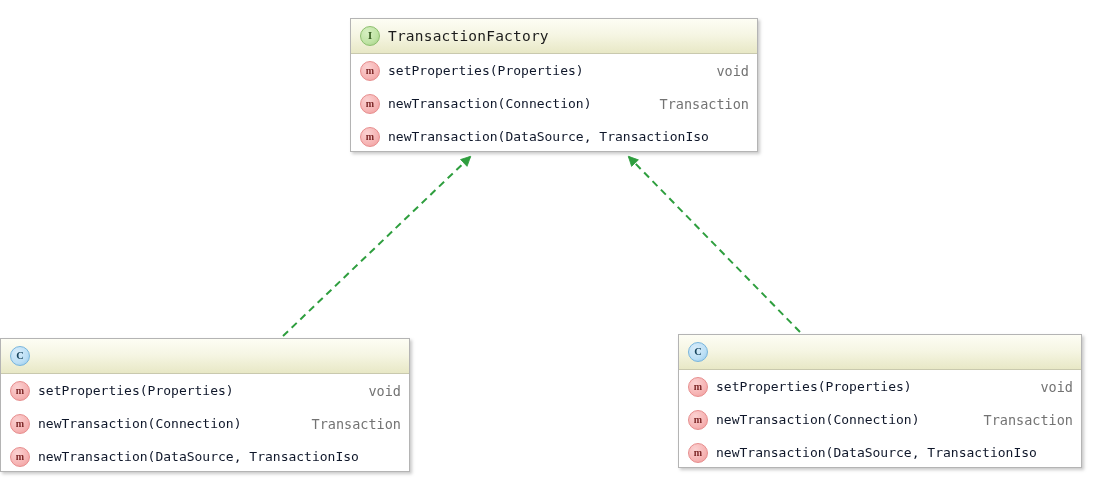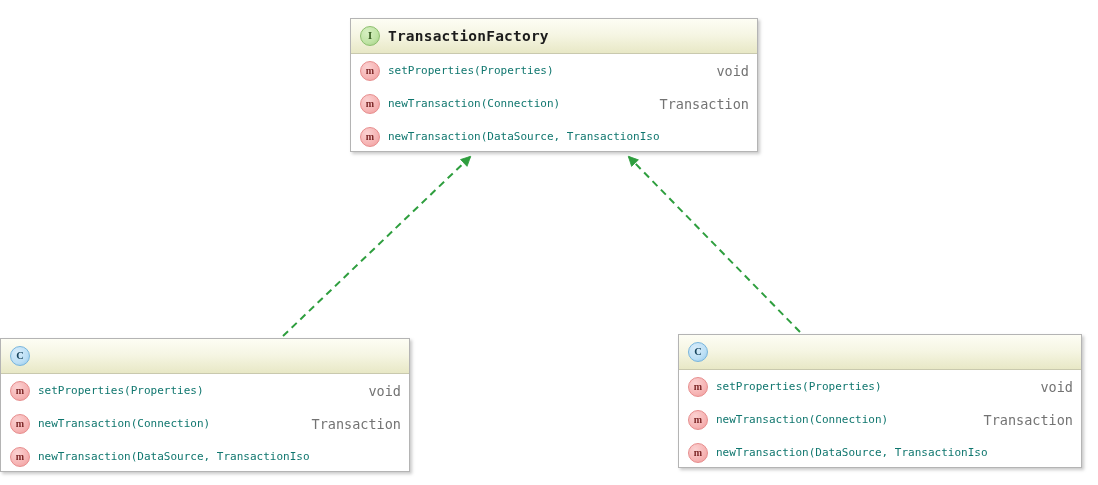--- a/index.html
+++ b/index.html
@@ -45,43 +45,43 @@
     display: flex;
     align-items: center;
     padding-left: 9px;
     box-sizing: border-box;
     background: linear-gradient(to bottom, #fdfdf4 0%, #f6f6e4 45%, #e8e8c6 100%);
     border-bottom: 1px solid #c9c9ae;
   }
 
   .uml-title {
     font-size: 14.5px;
-    font-weight: bold;
+    font-weight: normal;
     color: #1c1c1c;
     letter-spacing: 0.2px;
     white-space: nowrap;
     margin-left: 8px;
   }
 
   .uml-members {
     background: #ffffff;
   }
 
   .uml-row {
     height: 33px;
     display: flex;
     align-items: center;
     padding: 0 8px 0 9px;
     box-sizing: border-box;
     white-space: nowrap;
   }
 
   .member-sig {
-    font-size: 11px;
-    color: #0f766e;
+    font-size: 13px;
+    color: #0f172a;
     margin-left: 8px;
     white-space: nowrap;
     overflow: hidden;
   }
 
   .member-type {
     font-size: 13.5px;
     color: #737373;
     margin-left: auto;
     padding-left: 18px;

